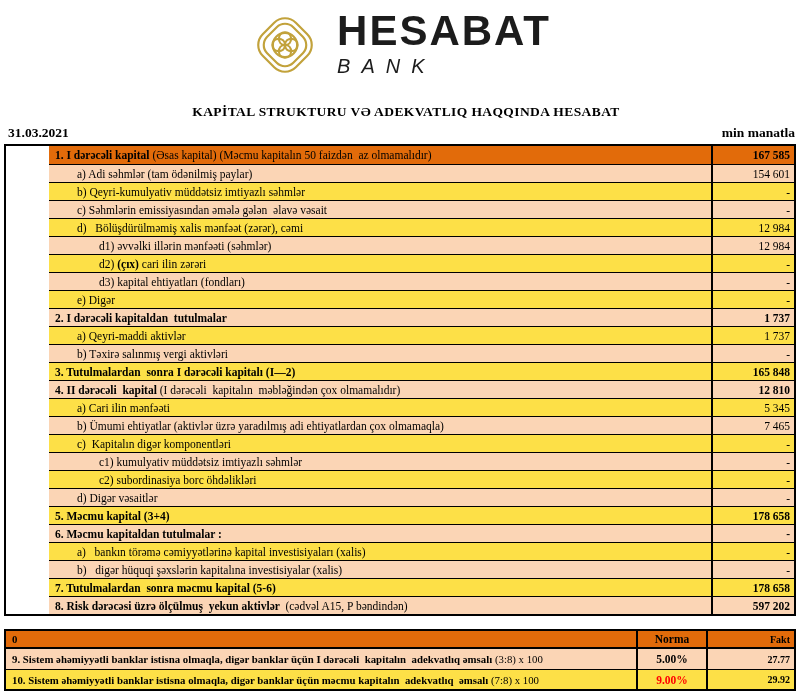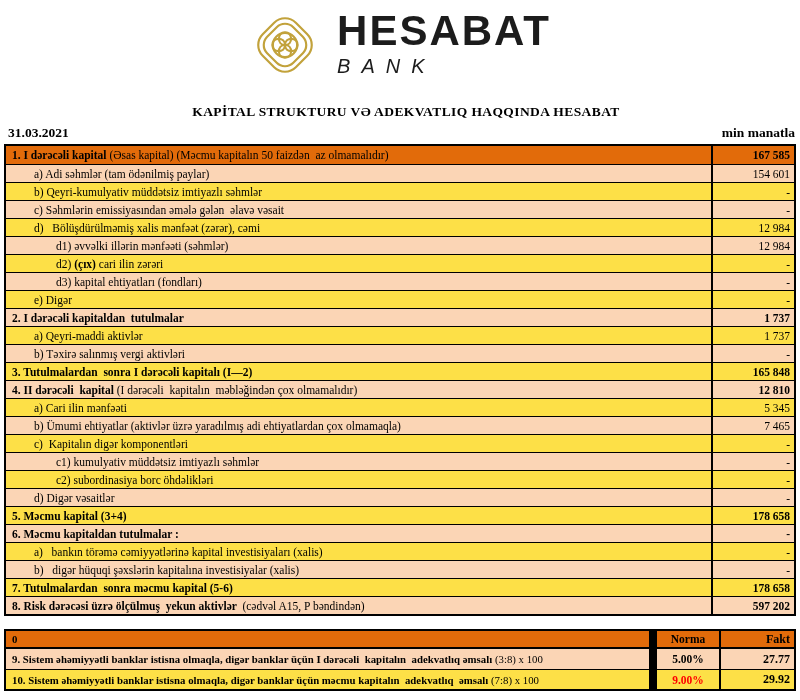--- a/index.html
+++ b/index.html
@@ -18,39 +18,39 @@
   
   .title { text-align:center; font-weight:bold; font-size:13.5px; letter-spacing:.4px; margin-top:20px; height:18px;padding-left:12px; }
   .meta  { display:flex; justify-content:space-between; font-weight:bold; font-size:13.5px; padding:0 5px 0 8px; margin-top:3px; height:19px; }
 
   
   .bg-o { background:#E26B0A; }
   .bg-p { background:#FBD5B5; }
   .bg-w { background:#fde047; }
   .b { font-weight:bold; }
 
-  .t1 { margin:0 4px; border:2px solid #000; }
+  .t1 { margin:0 4px; border:2px solid #000;padding-left:43px; }
   .t1 .row { display:flex; height:18px; align-items:stretch; }
   .t1 .row + .row { border-top:1px solid #000; }
   .lbl { flex:1 1 auto; white-space:pre; overflow:hidden; font-size:11.5px; display:flex; align-items:center; }
   .ind0 { padding-left:6px; }
   .ind1 { padding-left:28px; }
   .ind2 { padding-left:50px; }
   .val { width:83px; flex:0 0 auto; border-left:2px solid #000; font-size:11.5px;
          display:flex; align-items:center; justify-content:flex-end; padding-right:4px;margin-left:40px; }
 
   .t2 { margin:13px 4px 0 4px; border:2px solid #000; }
   .t2 .row { display:flex; align-items:stretch; }
   .t2 .hrow { height:18px; border-bottom:2px solid #000; }
   .t2 .drow { height:20px; }
   .t2 .drow + .drow { border-top:1px solid #000; }
   .t2 .c-label { flex:1 1 auto; white-space:pre; overflow:hidden; font-size:10.8px; padding-left:6px; display:flex; align-items:center; }
-  .t2 .c-norma { width:70px; flex:0 0 auto; border-left:8px solid #000000; font-size:11.5px; font-weight:bold;
+  .t2 .c-norma { width:70px; flex:0 0 auto; border-left:2px solid #000000; font-size:11.5px; font-weight:bold;
                  display:flex; align-items:center; justify-content:center; }
-  .t2 .c-fakt  { width:75px; flex:0 0 auto; border-left:2px solid #000; font-size:12px; font-weight:bold;
+  .t2 .c-fakt  { width:88px; flex:0 0 auto; border-left:2px solid #000; font-size:10px; font-weight:bold;
                  display:flex; align-items:center; justify-content:flex-end; padding-right:4px; }
   .red { color:#FF0000; }
 </style>
 </head>
 <body>
 
 <div class="page">
 
   <div class="logo-row">
     <svg class="logo-emblem" viewBox="0 0 80 80" aria-hidden="true">

